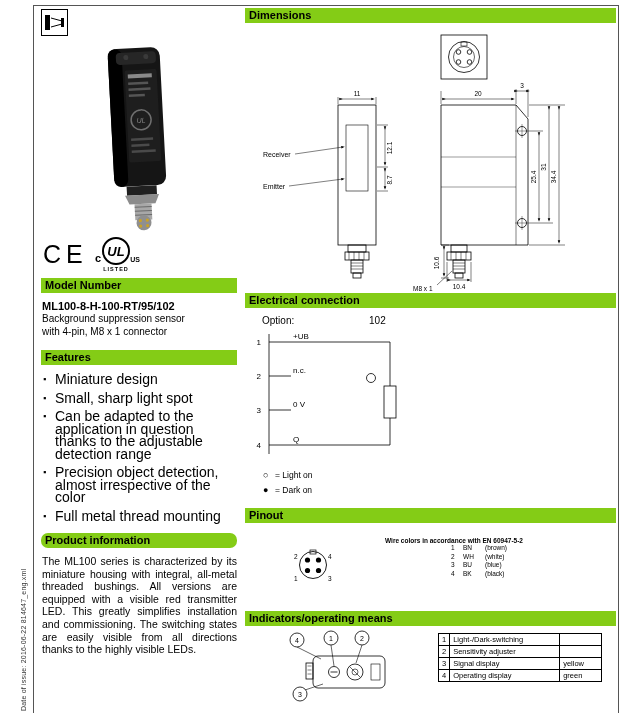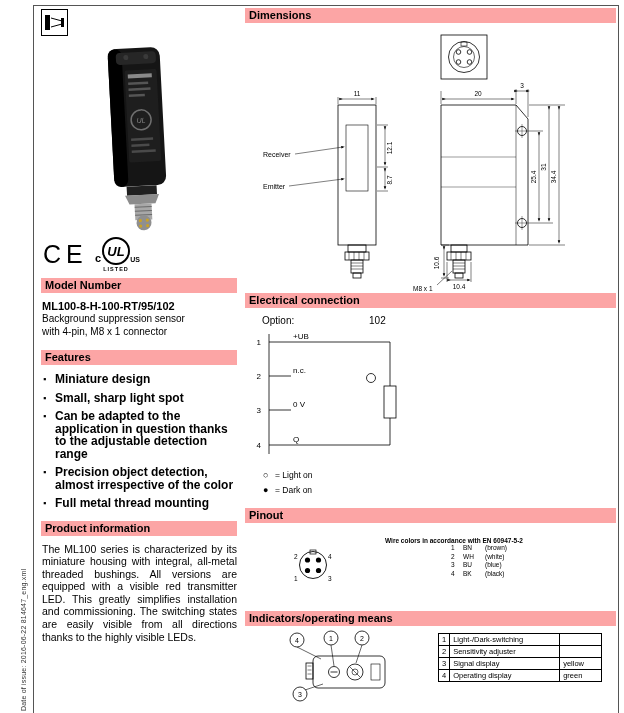--- a/index.html
+++ b/index.html
@@ -7,34 +7,34 @@
   .page { position:relative; width:624px; height:713px; background:#fff;
           font-family:"Liberation Sans", sans-serif; color:#000; overflow:hidden; }
   .frame { position:absolute; left:33px; top:5px; width:586px; height:708px;
            border-top:1px solid #555; border-left:1px solid #555; border-right:1px solid #555; }
   .side-text { position:absolute; left:20px; top:711px; transform:rotate(-90deg);
                transform-origin:0 0; font-size:7px; white-space:nowrap; color:#333; letter-spacing:.2px; }
 
   .col-left  { position:absolute; left:41px; top:9px;  width:196px; }
   .col-right { position:absolute; left:245px; top:8px; width:371px; }
 
-  .sec-h { background:#fca5a5; font-weight:bold; font-size:11px; line-height:13px; padding:1px 4px; }
+  .sec-h { background:#84cc16; font-weight:bold; font-size:11px; line-height:13px; padding:1px 4px; }
 
   .pictogram { width:27px; height:27px; }
   .photo-wrap { height:190px; margin-top:2px; display:flex; justify-content:center; }
   .logos-row { height:36px; margin:4px 0 0 2px; display:flex; align-items:center; }
   .ce { font-size:25px; letter-spacing:5px; line-height:30px; }
 
   .model-num { font-weight:bold; font-size:11px; margin:7px 1px 0; }
   .model-desc { font-size:10px; line-height:13px; margin:0 0 0 1px; }
   .sec-h.mt { margin-top:6px; }
   .sec-h.mt2 { margin-top:12px; }
-  .sec-h.mt3 { margin-top:11px; }
-
-  .features-list { list-style:none; margin:8px 0 0; padding:0 0 0 2px; font-size:12px;font-weight:bold; }
+  .sec-h.mt3 { margin-top:11px;border-radius:7px; }
+
+  .features-list { list-style:none; margin:8px 0 0; padding:0 0 0 2px; font-size:14px; }
   .features-list li { position:relative; padding-left:12px; margin-bottom:6px; line-height:12.5px; }
   .features-list li::before { content:"▪"; position:absolute; left:0; top:0; font-size:9px; }
 
   .prod-text { font-size:10.5px; line-height:12.6px; text-align:justify; margin:7px 0 0 1px; }
 
   .dim-svg { display:block; margin-top:4px; }
   svg text { font-family:"Liberation Sans", sans-serif; }
 
   .elec-block { position:relative; height:200px; }
   .option-row { font-size:10px; padding:7px 0 0 17px; }

